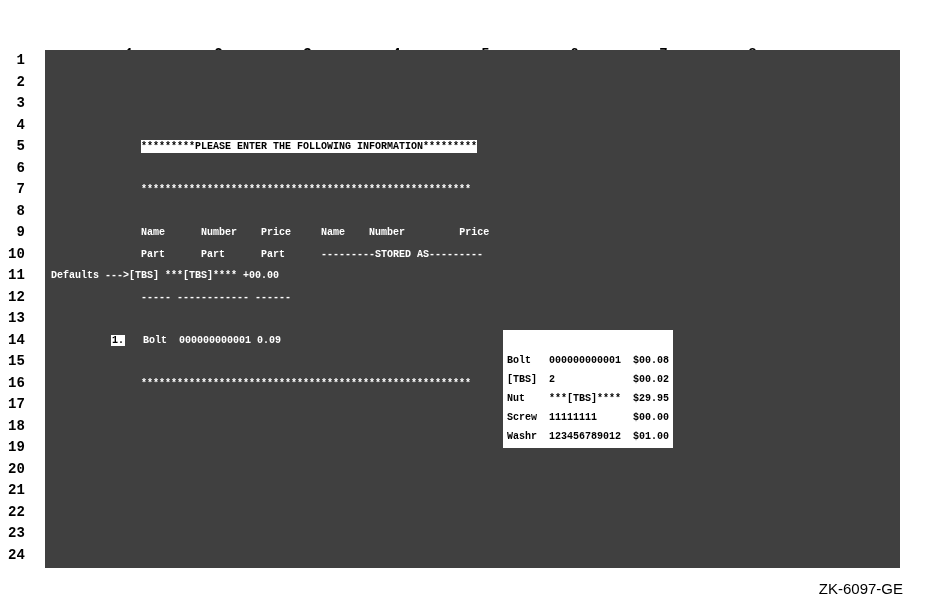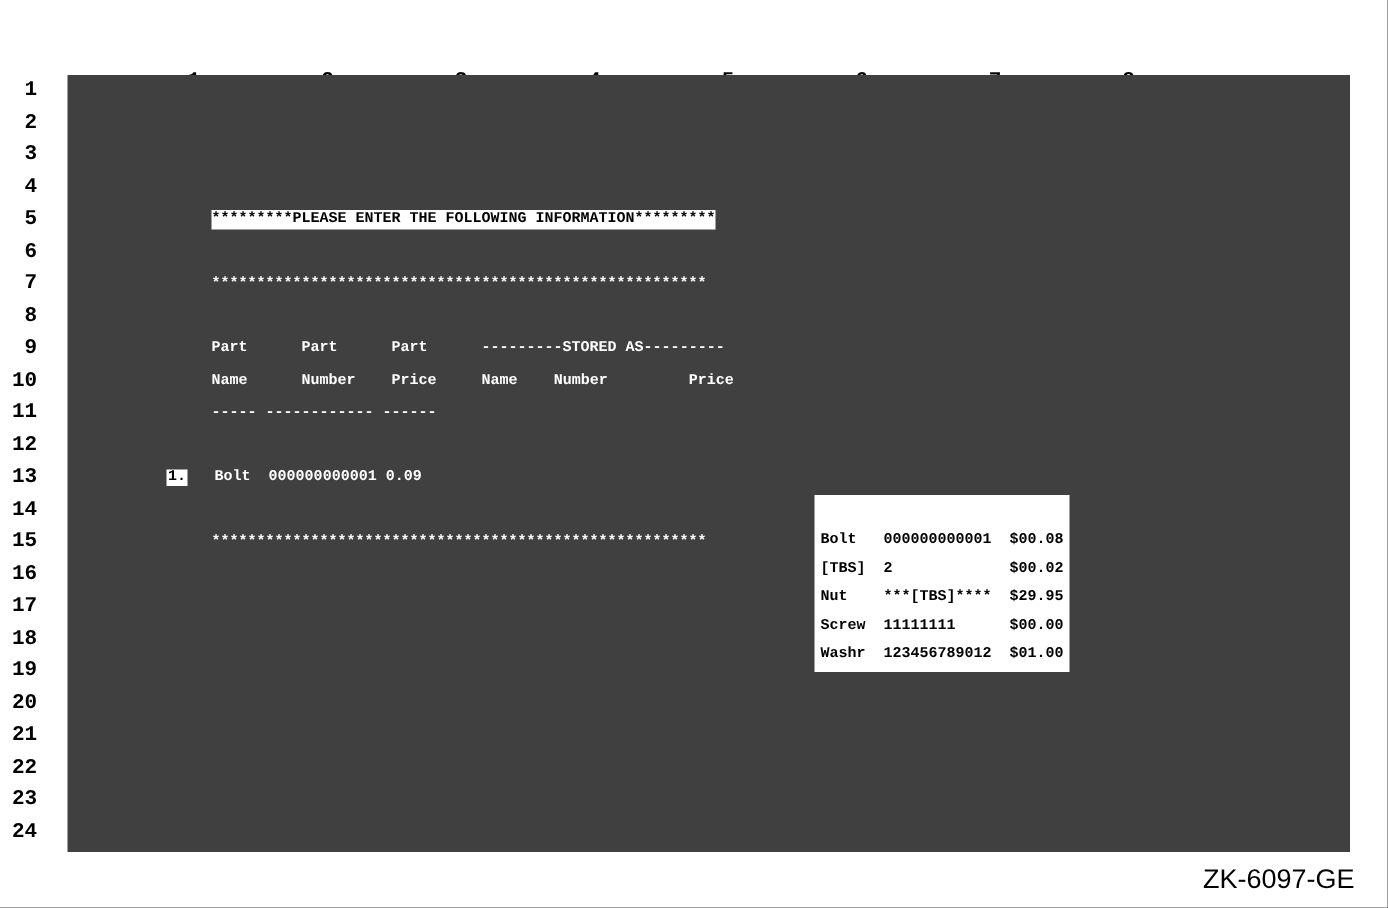--- a/index.html
+++ b/index.html
@@ -52,21 +52,21 @@
   }
   .inv {
     background: #fff;
     color: #000;
     padding: 1px 0;
   }
   .figure-id {
     position: absolute;
     right: 22px;
     bottom: 8px;
-    font-size: 18px;
+    font-size: 15px;
     font-family: Arial, sans-serif;
   }
   .stored-box {
     position: absolute;
     background: #fff;
     color: #000;
     white-space: pre;
     padding: 2px 4px;
     font-weight: bold;
     line-height: 19px;
@@ -112,29 +112,30 @@
 
 <div class="terminal">
   <div class="term-line"></div>
   <div class="term-line"></div>
   <div class="term-line"></div>
   <div class="term-line"></div>
   <div class="term-line">               <span class="inv">*********PLEASE ENTER THE FOLLOWING INFORMATION*********</span></div>
   <div class="term-line"></div>
   <div class="term-line">               <span>*******************************************************</span></div>
   <div class="term-line"></div>
+  <div class="term-line">               <span>Name      Number    Price</span>     <span>Name</span>    <span>Number</span>         <span>Price</span></div>
   <div class="term-line">               <span>Part      Part      Part</span>      <span>---------STORED AS---------</span></div>
-  <div class="term-line">               <span>Name      Number    Price</span>     <span>Name</span>    <span>Number</span>         <span>Price</span></div>
+  <div class="term-line"><span>Defaults ---&gt;</span><span>[TBS]</span> <span>***[TBS]****</span> <span>+00.00</span></div>
   <div class="term-line">               <span>----- ------------ ------</span></div>
   <div class="term-line"></div>
   <div class="term-line">          <span class="row-marker">1.</span>   <span>Bolt</span>  <span>000000000001</span> <span>0.09</span></div>
   <div class="term-line"></div>
   <div class="term-line">               <span>*******************************************************</span></div>
 
-  <div class="stored-box" style="top:280px; left:458px;margin-left:40px;">
+  <div class="stored-box" style="top:280px; left:458px;">
 <span><span>Bolt</span>   <span>000000000001</span>  <span>$00.08</span></span>
 <span><span>[TBS]</span>  <span>2</span>             <span>$00.02</span></span>
 <span><span>Nut</span>    <span>***[TBS]****</span>  <span>$29.95</span></span>
 <span><span>Screw</span>  <span>11111111</span>      <span>$00.00</span></span>
 <span><span>Washr</span>  <span>123456789012</span>  <span>$01.00</span></span></div>
 </div>
 
 <div class="figure-id">ZK-6097-GE</div>
 
 </body></html>

